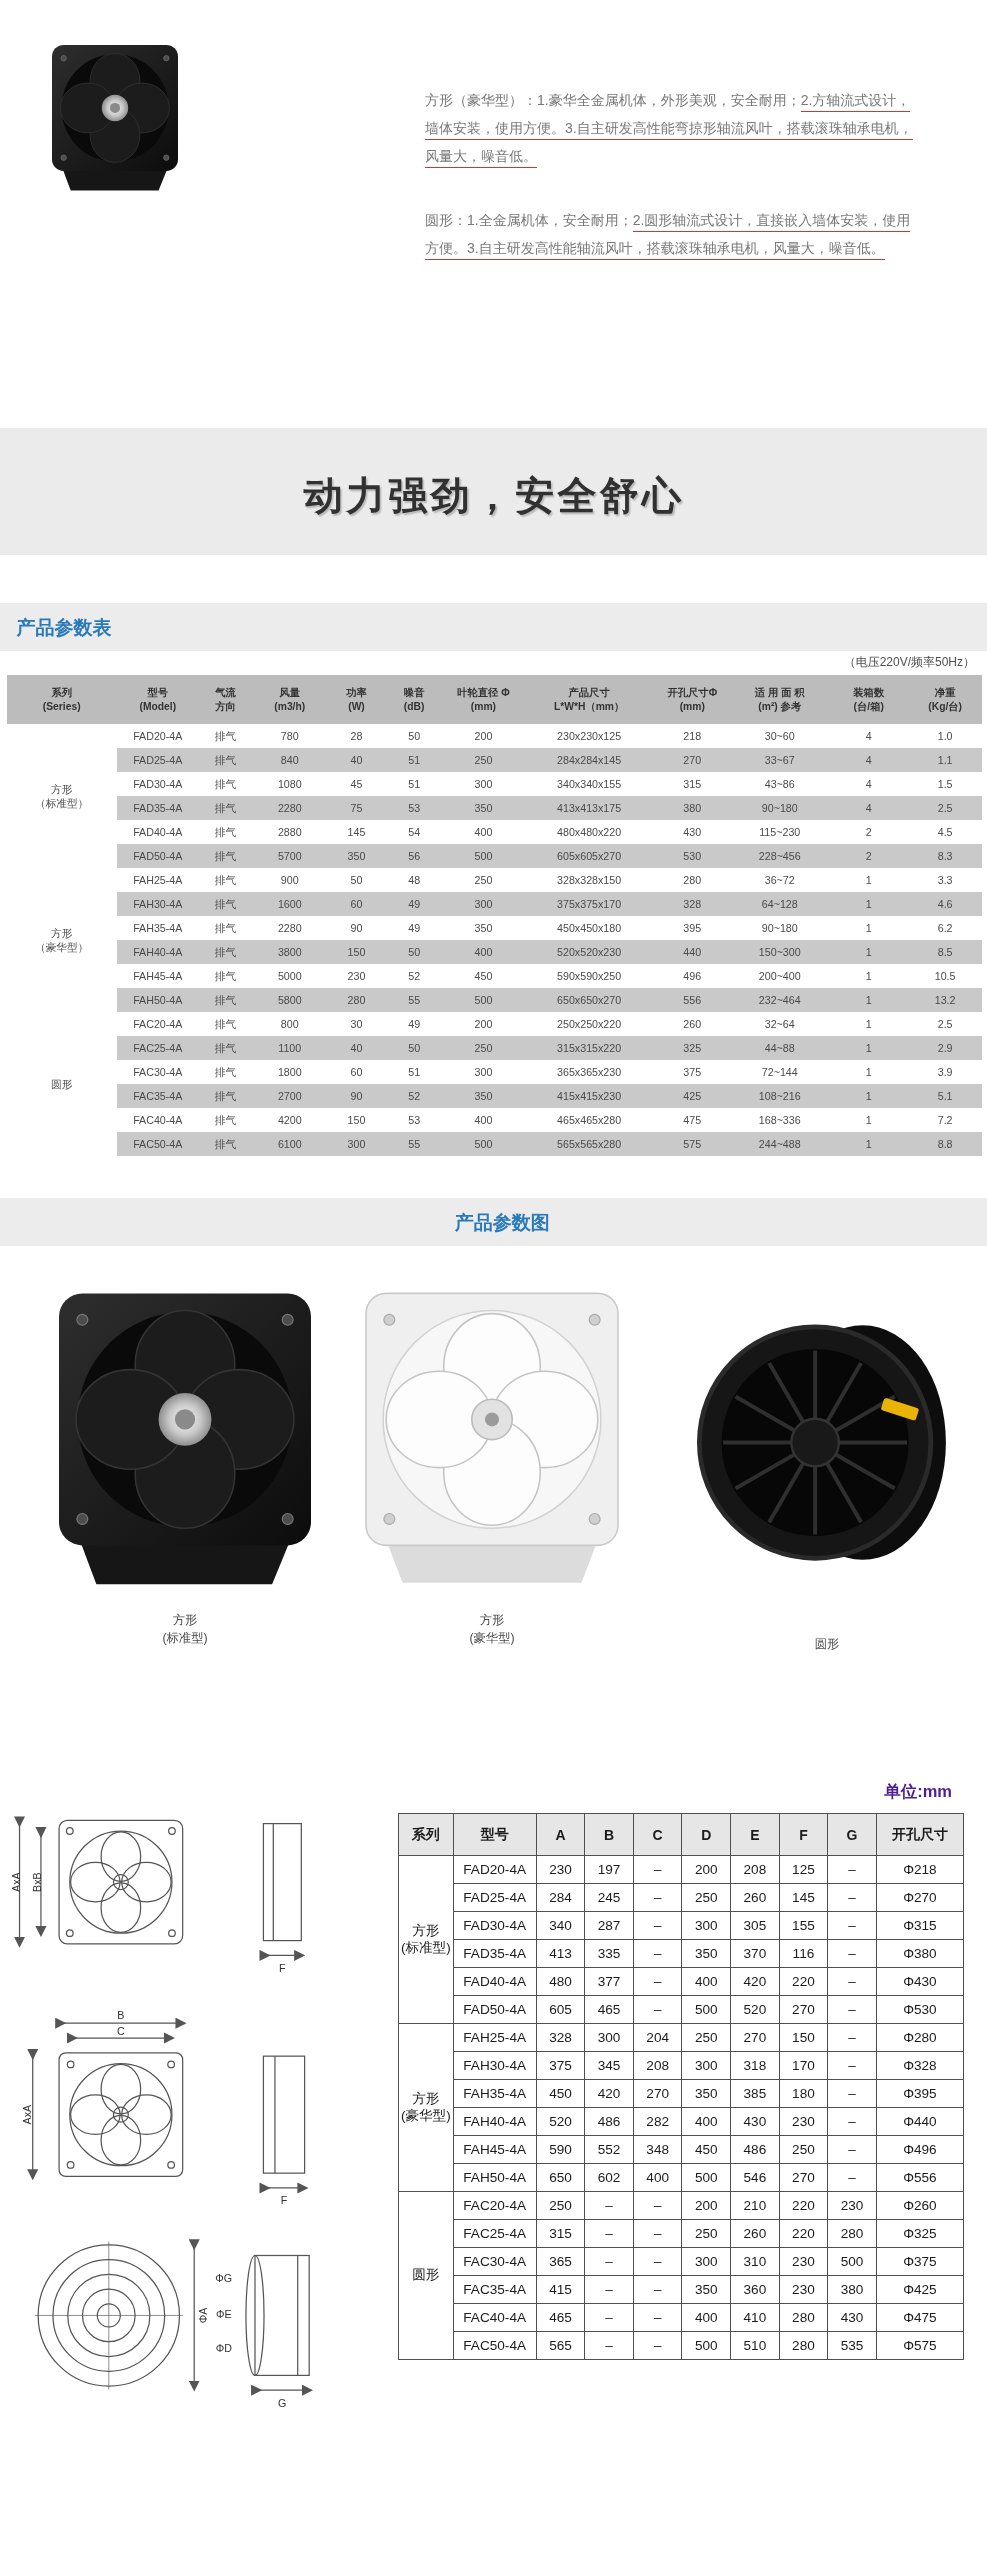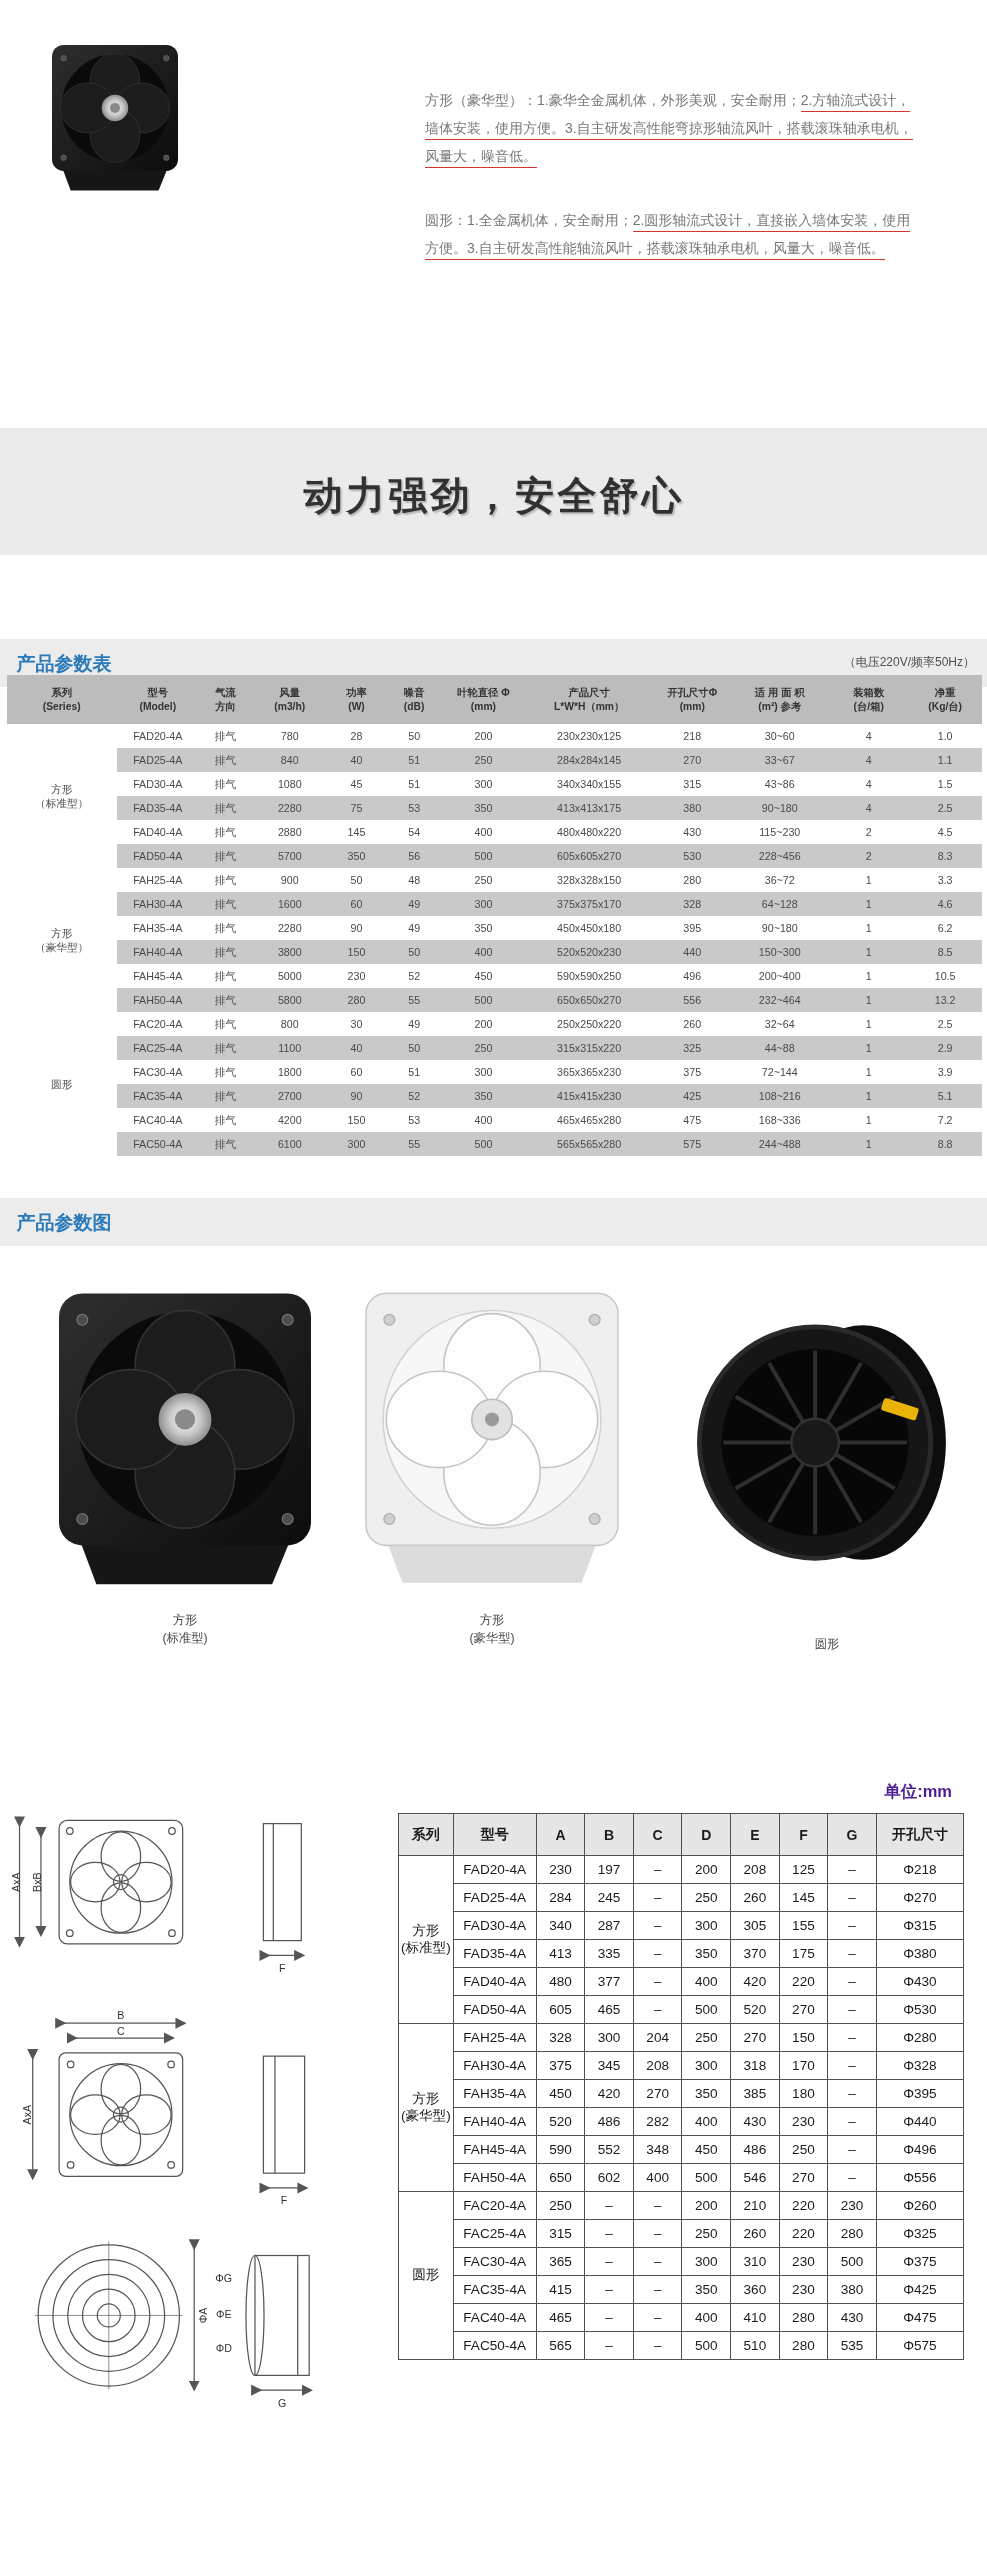--- a/index.html
+++ b/index.html
@@ -19,22 +19,22 @@
   .seg-u{border-bottom:1.6px solid #d9342b;padding-bottom:2.5px;}
 
   
   .headline-band{position:absolute;top:428px;left:0;right:0;height:127px;background:#ebebeb;}
   .headline{margin:0;padding-top:41px;text-align:center;font-size:39px;font-weight:bold;color:#313131;
     letter-spacing:3.3px;text-shadow:1.6px 1.6px 1.6px rgba(0,0,0,.22);}
 
   
   .section-bar{position:absolute;left:0;right:0;height:48px;background:#ececec;}
   .section-bar .t{font-size:19px;font-weight:bold;color:#2a79b8;padding:11.5px 0 0 16.5px;}
-  #sec-spec{top:603px;margin-top:36px;}
-  #sec-diagram{top:1198px;}
+  #sec-spec{top:603px;}
+  #sec-diagram{top:1198px;text-align:center;}
 
   .voltage-note{position:absolute;top:654px;right:13px;font-size:12px;color:#4f4f4f;}
 
   
   .spec-table{position:absolute;top:675px;left:6.6px;width:975px;border-collapse:collapse;table-layout:fixed;}
   .spec-table th{background:#bcbcbc;color:#333;font-size:10.3px;font-weight:bold;height:49px;line-height:14px;padding:0 1.6px;text-align:center;}
   .spec-table td{height:24px;line-height:24px;font-size:10.7px;color:#4a4a4a;text-align:center;padding:0;white-space:nowrap;}
   .spec-table tr.stripe td{background:#c9c9c9;}
   .spec-table td.series{background:#fff;line-height:14px;}
   .spec-table td.series div{line-height:14px;}
@@ -655,21 +655,21 @@
           <td>–</td>
           <td>Φ315</td>
         </tr>
         <tr>
           <td>FAD35-4A</td>
           <td>413</td>
           <td>335</td>
           <td>–</td>
           <td>350</td>
           <td>370</td>
-          <td>175</td>
+          <td>116</td>
           <td>–</td>
           <td>Φ380</td>
         </tr>
         <tr>
           <td>FAD40-4A</td>
           <td>480</td>
           <td>377</td>
           <td>–</td>
           <td>400</td>
           <td>420</td>

